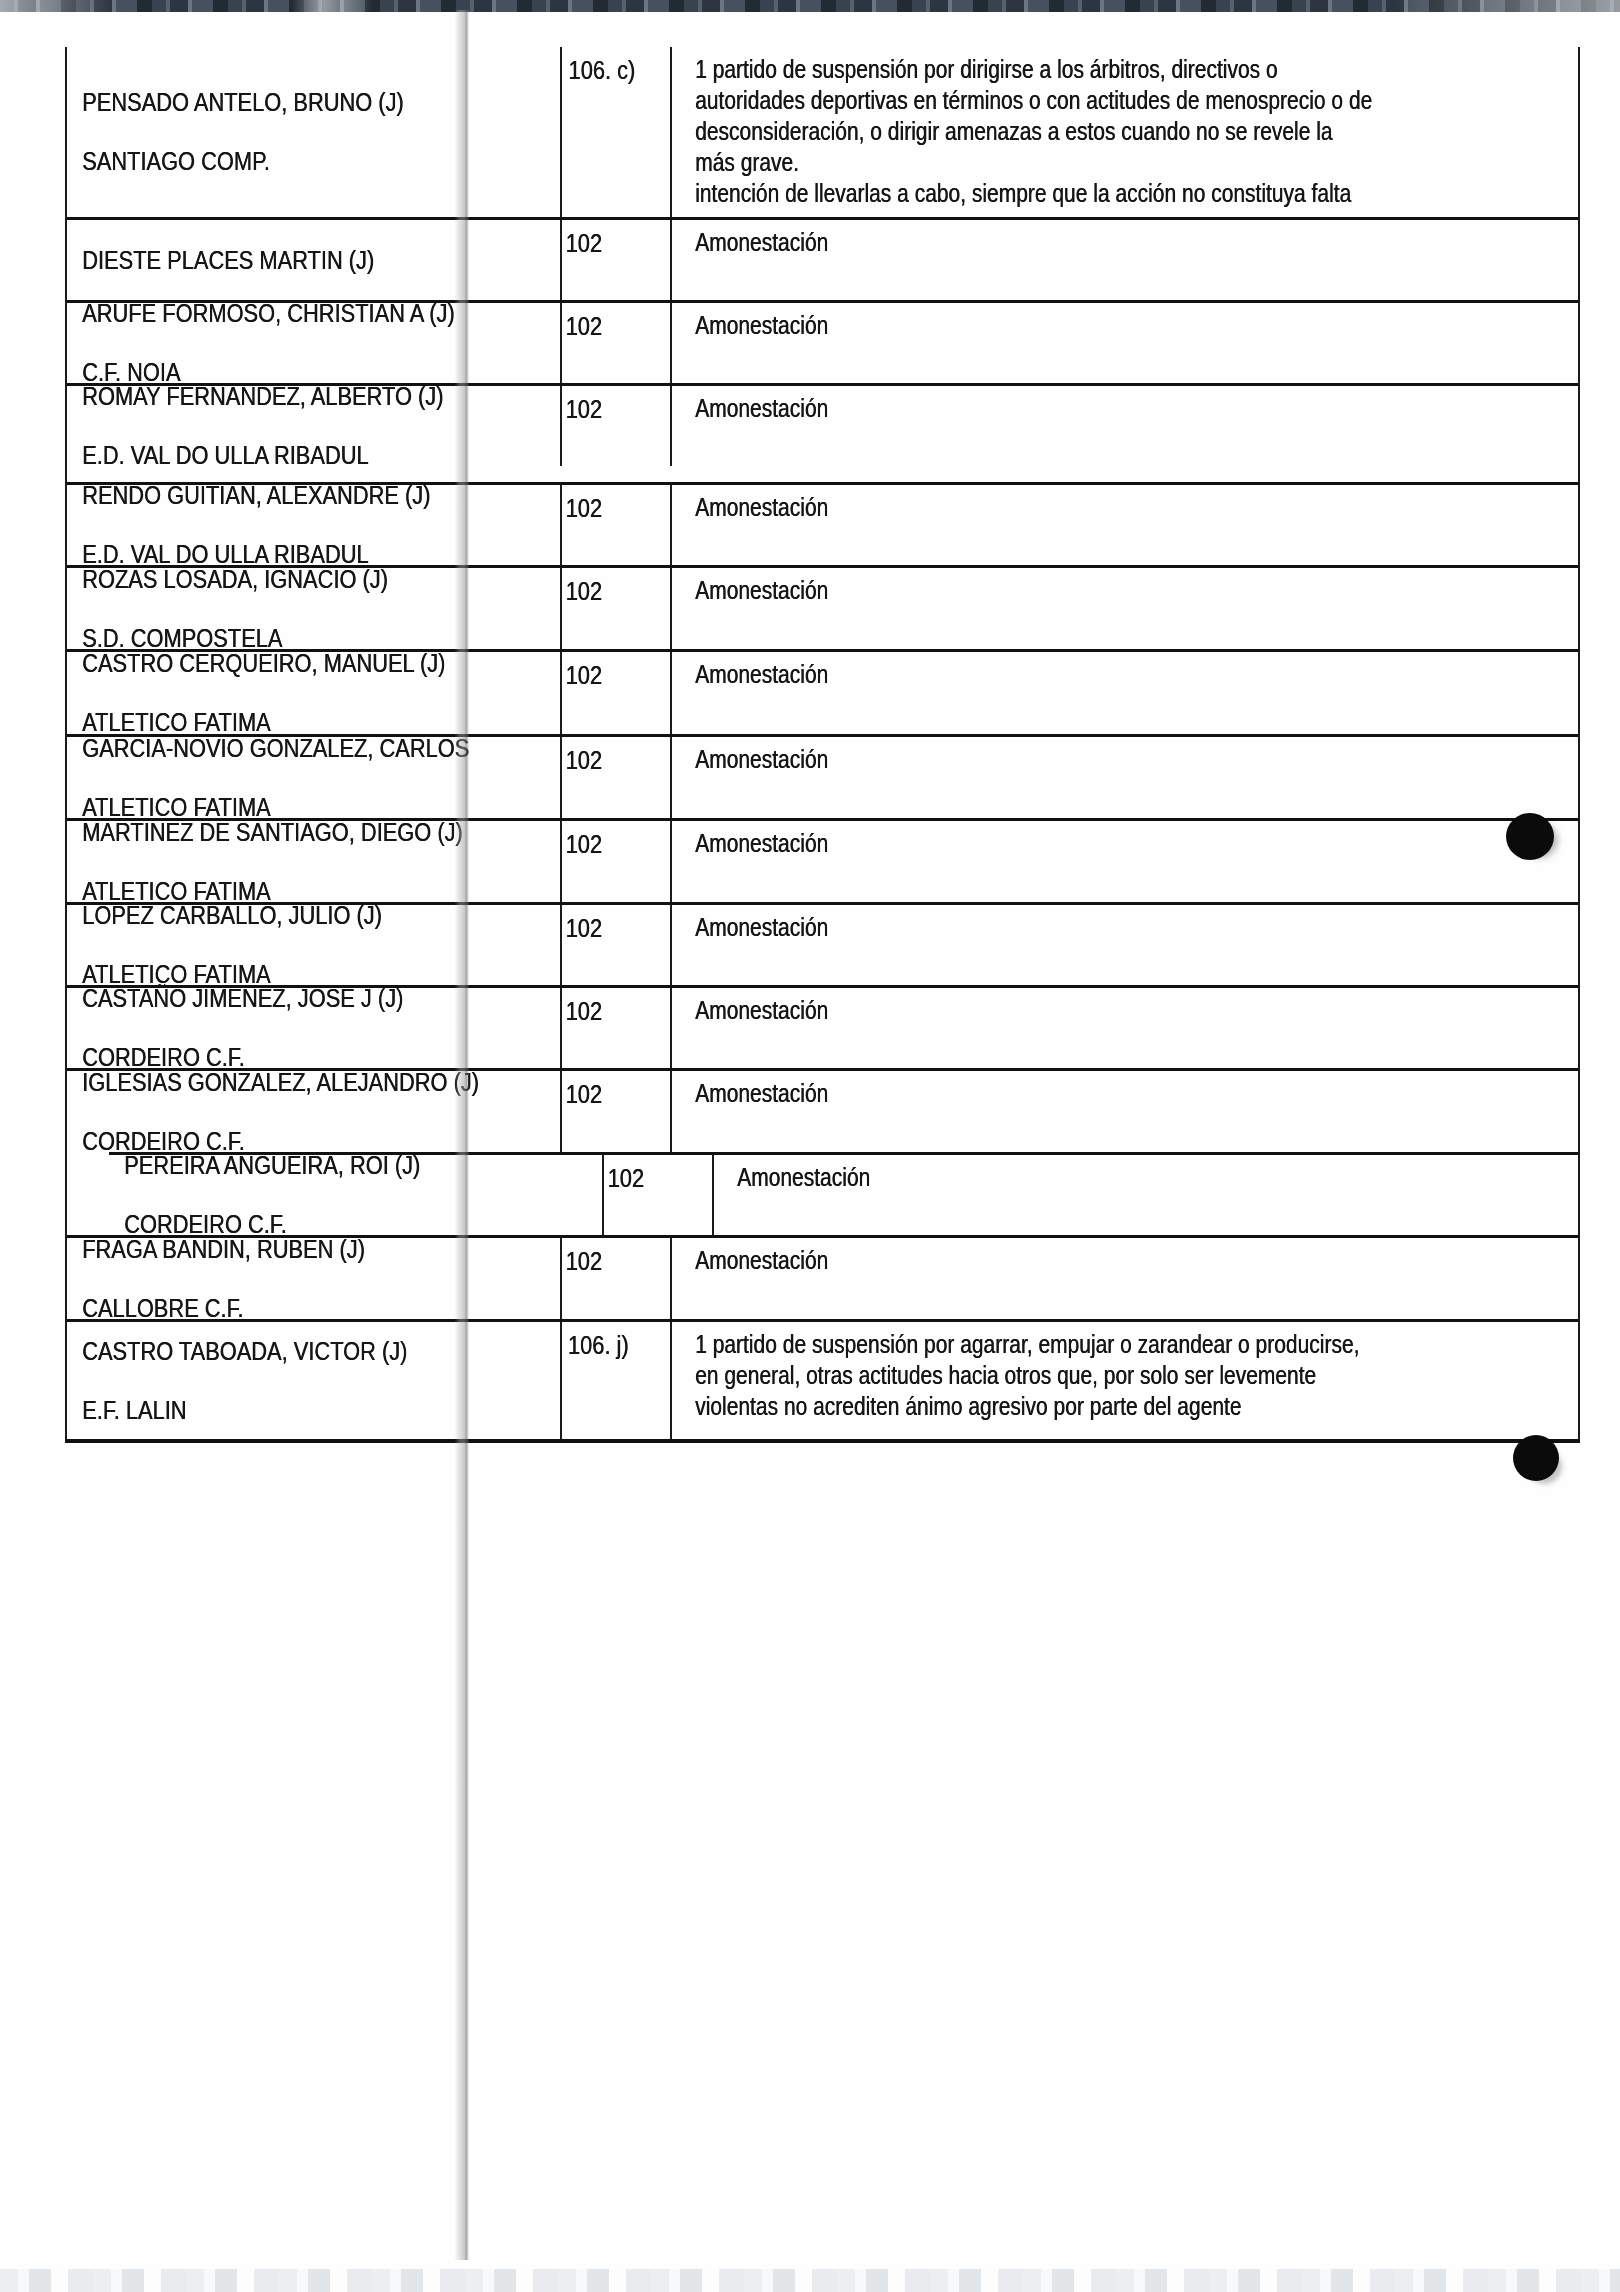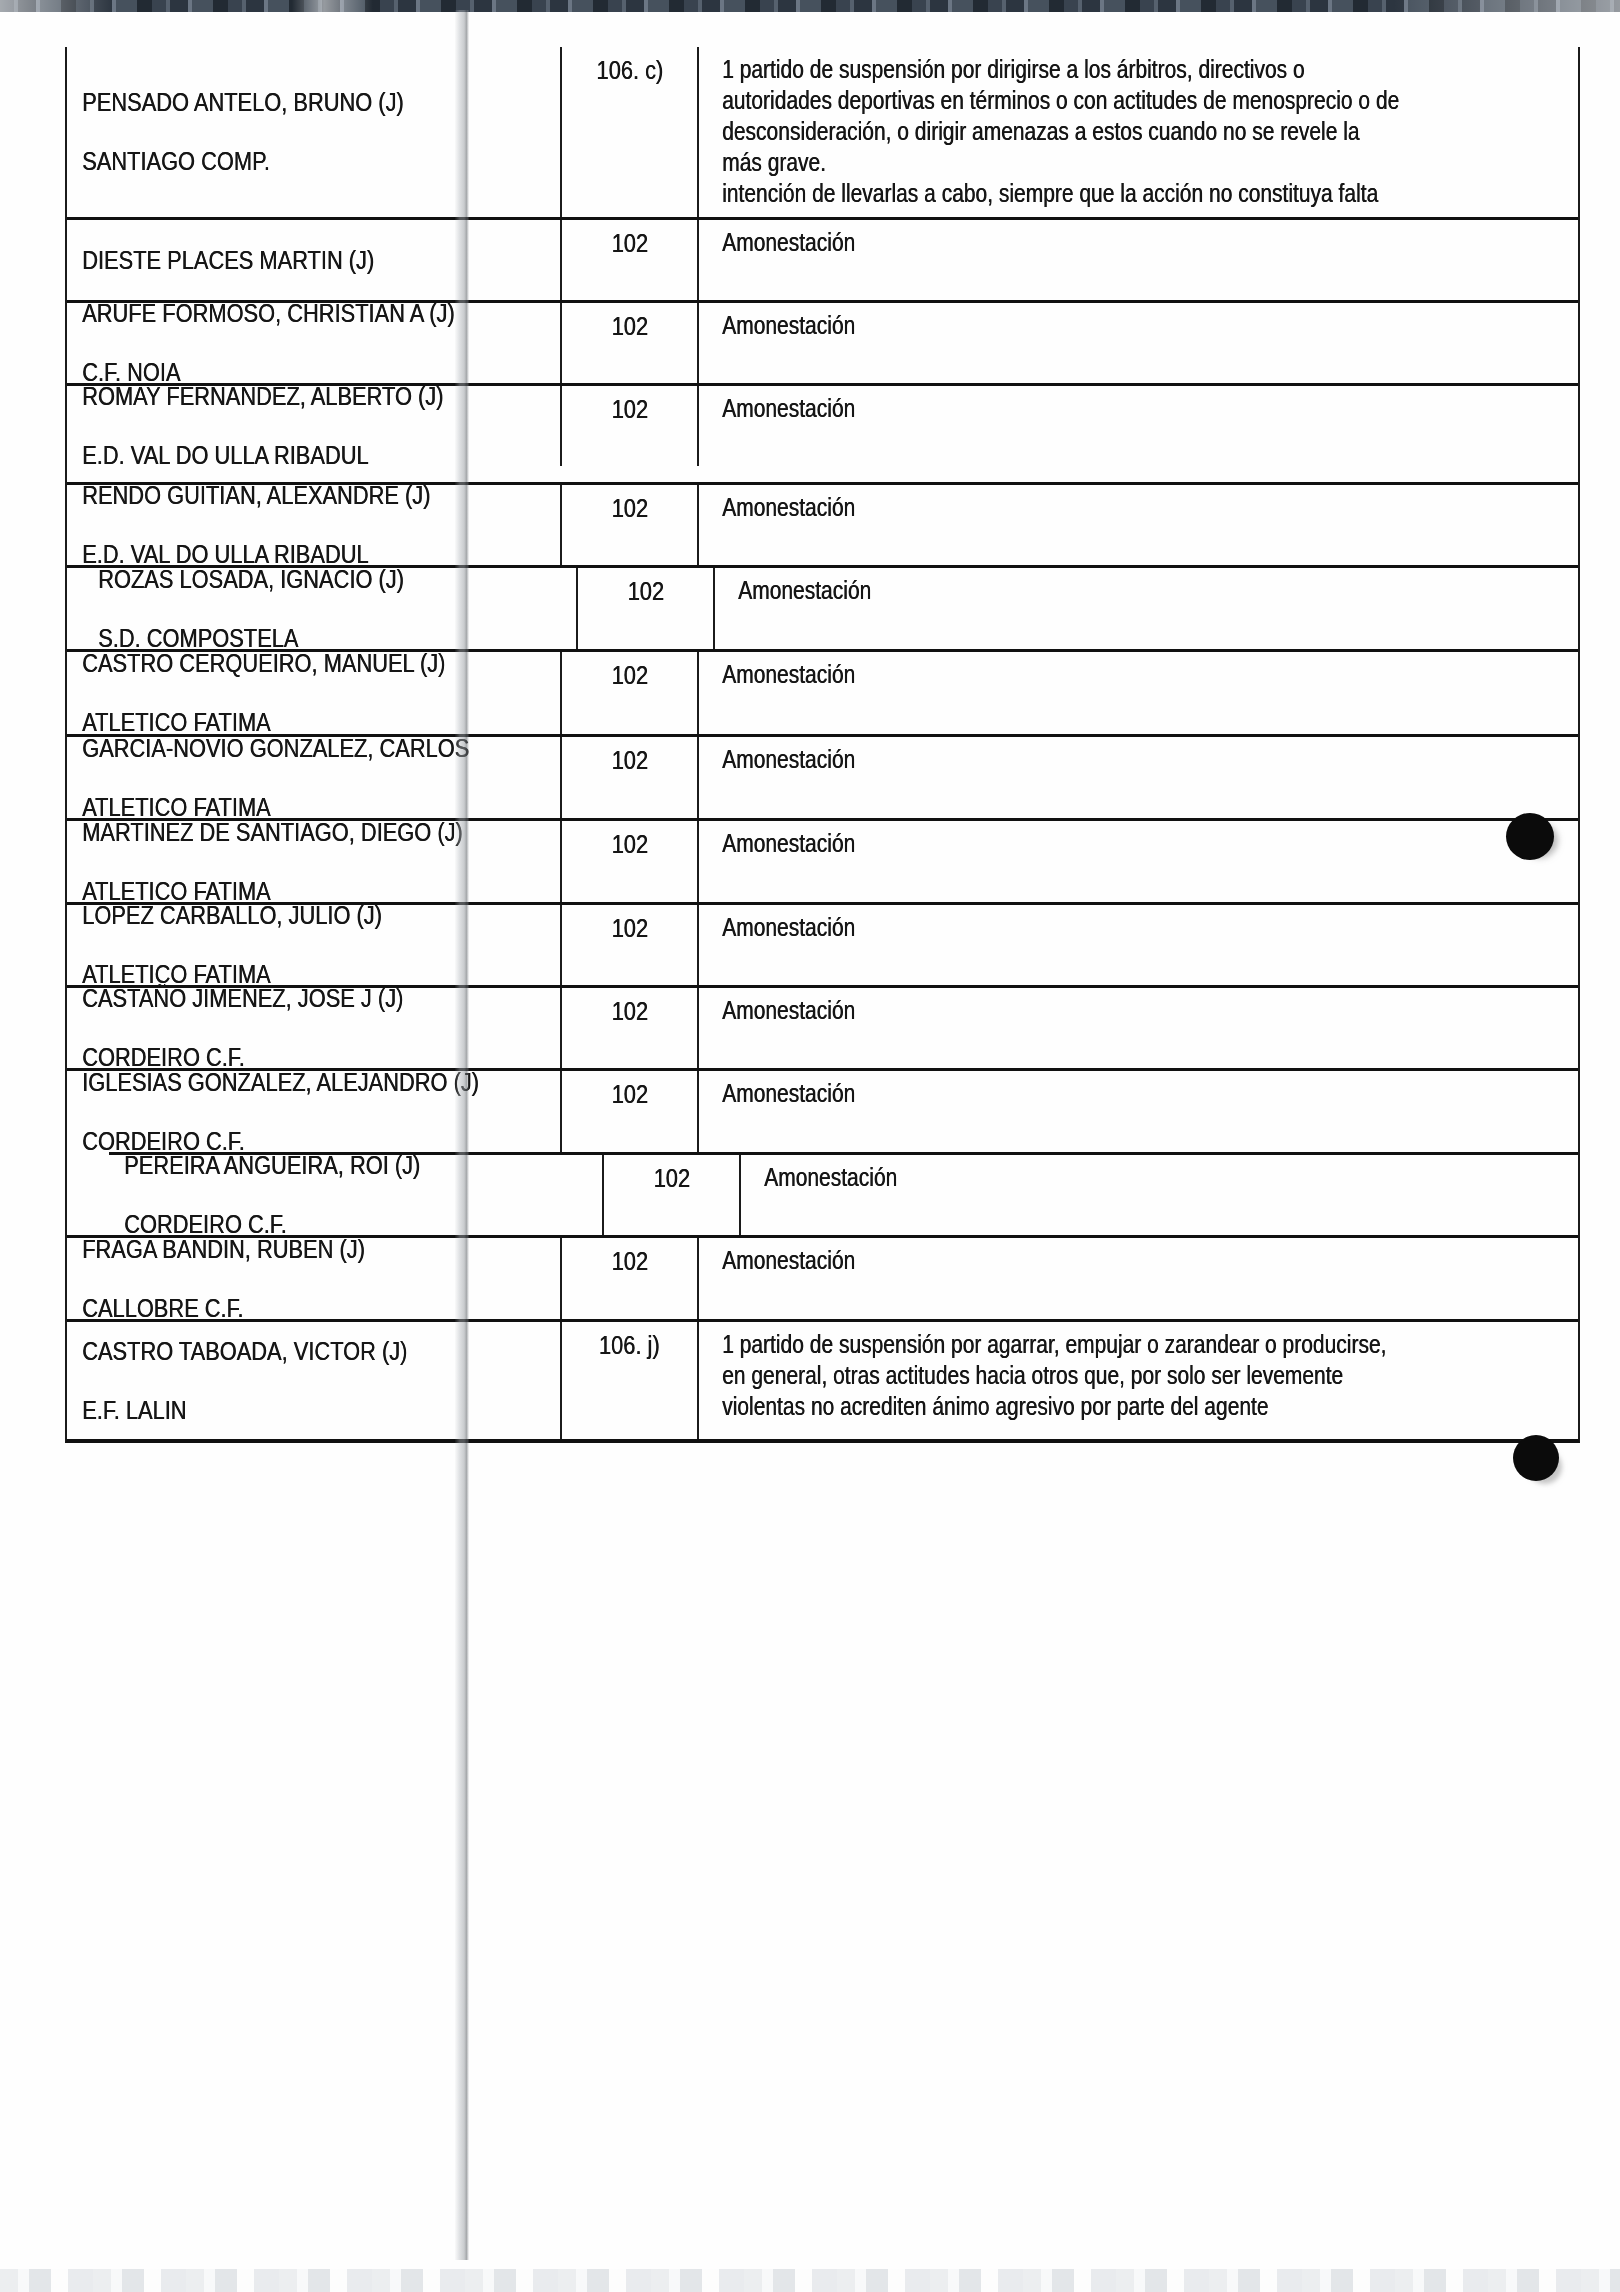--- a/index.html
+++ b/index.html
@@ -24,22 +24,22 @@
   }
   .row{display:flex;box-sizing:border-box;}
   .row + .row{border-top:3.9px solid #111;}
   .cell{box-sizing:border-box;}
   .name-cell{
     width:495px;border-right:2.9px solid #1b1b1b;
     display:flex;flex-direction:column;justify-content:center;
     padding-left:14.6px;font-size:26px;line-height:35px;gap:24px;
   }
   .article-cell{
-    width:137px;border-right:2.9px solid #1b1b1b;
-    text-align:center;padding-top:6.8px;font-size:26px;line-height:33px;
+    width:110px;border-right:2.9px solid #1b1b1b;
+    padding-top:6.8px;font-size:26px;line-height:33px;
   }
   .sanction-cell{
     flex:1;padding:6.8px 7.8px 0 23.4px;font-size:25px;line-height:31px;
   }
   .ln{display:block;}
 
   
   .scan-top{
     position:absolute;left:0;top:0;width:1621px;height:11.7px;z-index:1;
     background:repeating-linear-gradient(90deg,
@@ -126,21 +126,21 @@
       <div class="row" style="height: 83px; margin-top: 16px;">
         <div class="cell name-cell">
           <div class="ln"><span class="t">RENDO GUITIAN, ALEXANDRE (J)</span></div>
           <div class="ln"><span class="t">E.D. VAL DO ULLA RIBADUL</span></div>
         </div>
         <div class="cell article-cell"><span class="t">102</span></div>
         <div class="cell sanction-cell">
           <div class="ln"><span class="t">Amonestación</span></div>
         </div>
       </div>
-      <div class="row" style="height: 84px; padding-left: 16px;">
+      <div class="row" style="height: 84px;">
         <div class="cell name-cell">
           <div class="ln"><span class="t">ROZAS LOSADA, IGNACIO (J)</span></div>
           <div class="ln"><span class="t">S.D. COMPOSTELA</span></div>
         </div>
         <div class="cell article-cell"><span class="t">102</span></div>
         <div class="cell sanction-cell">
           <div class="ln"><span class="t">Amonestación</span></div>
         </div>
       </div>
       <div class="row" style="height: 85px;">

